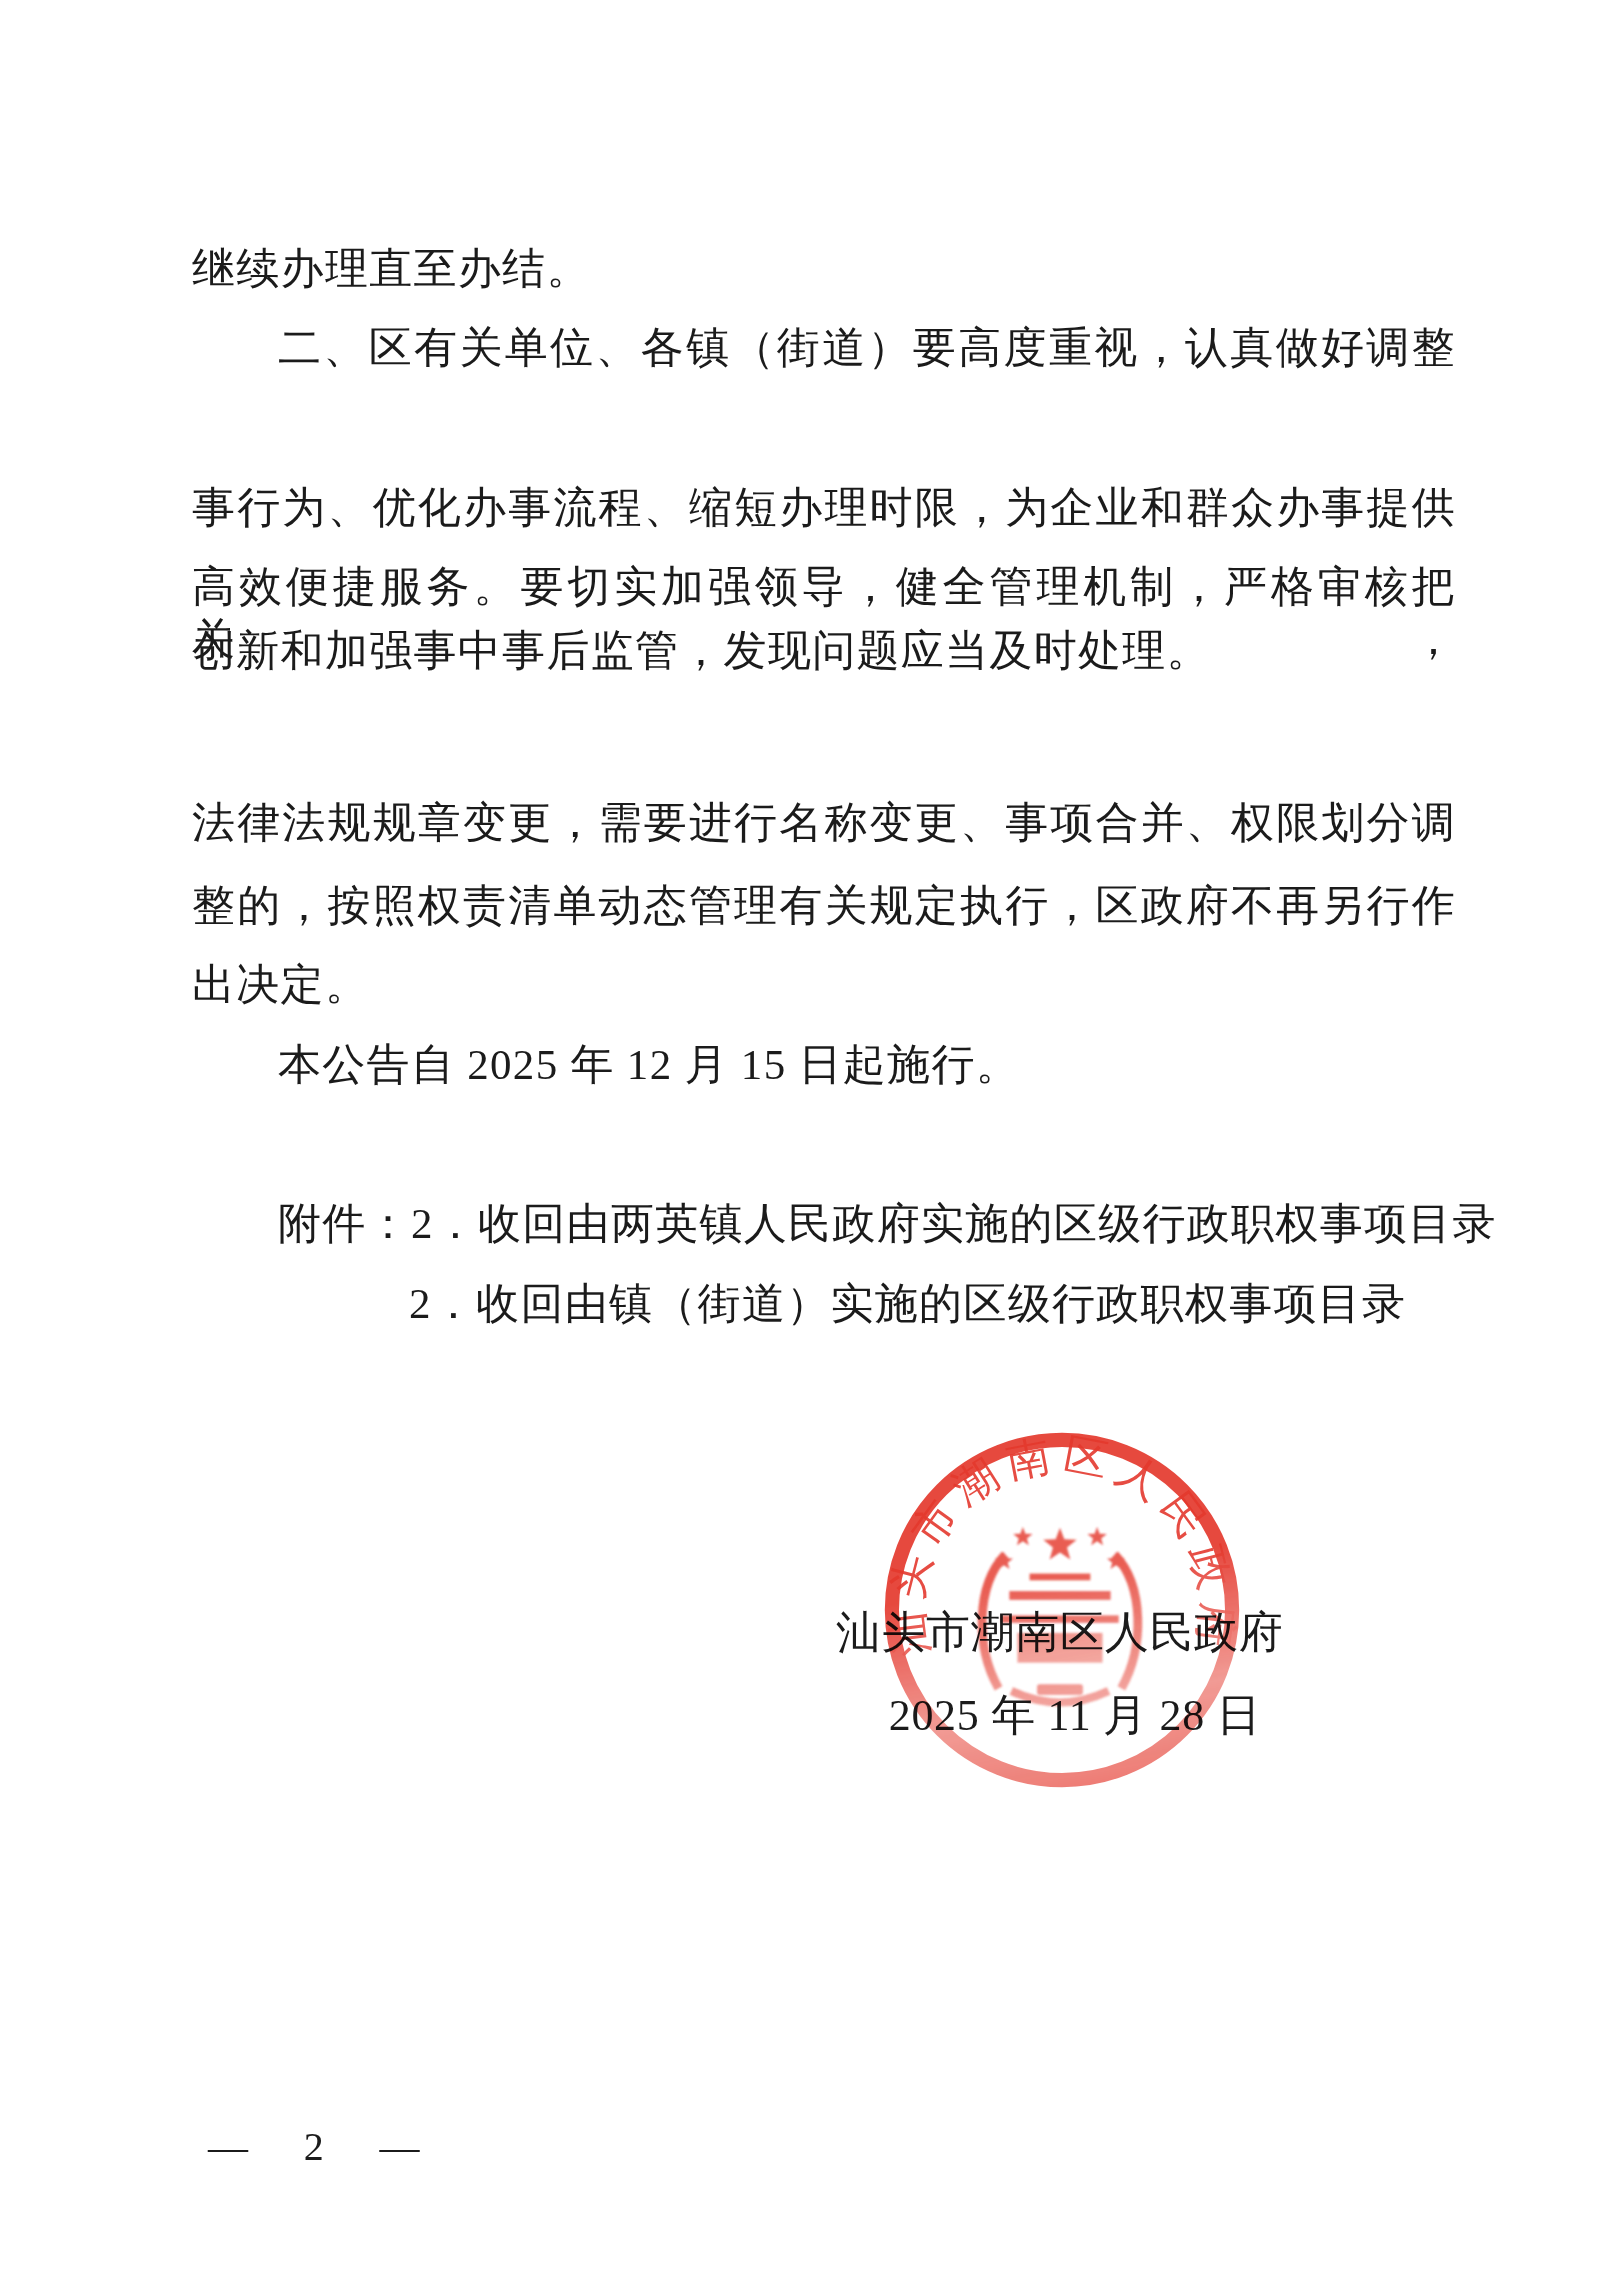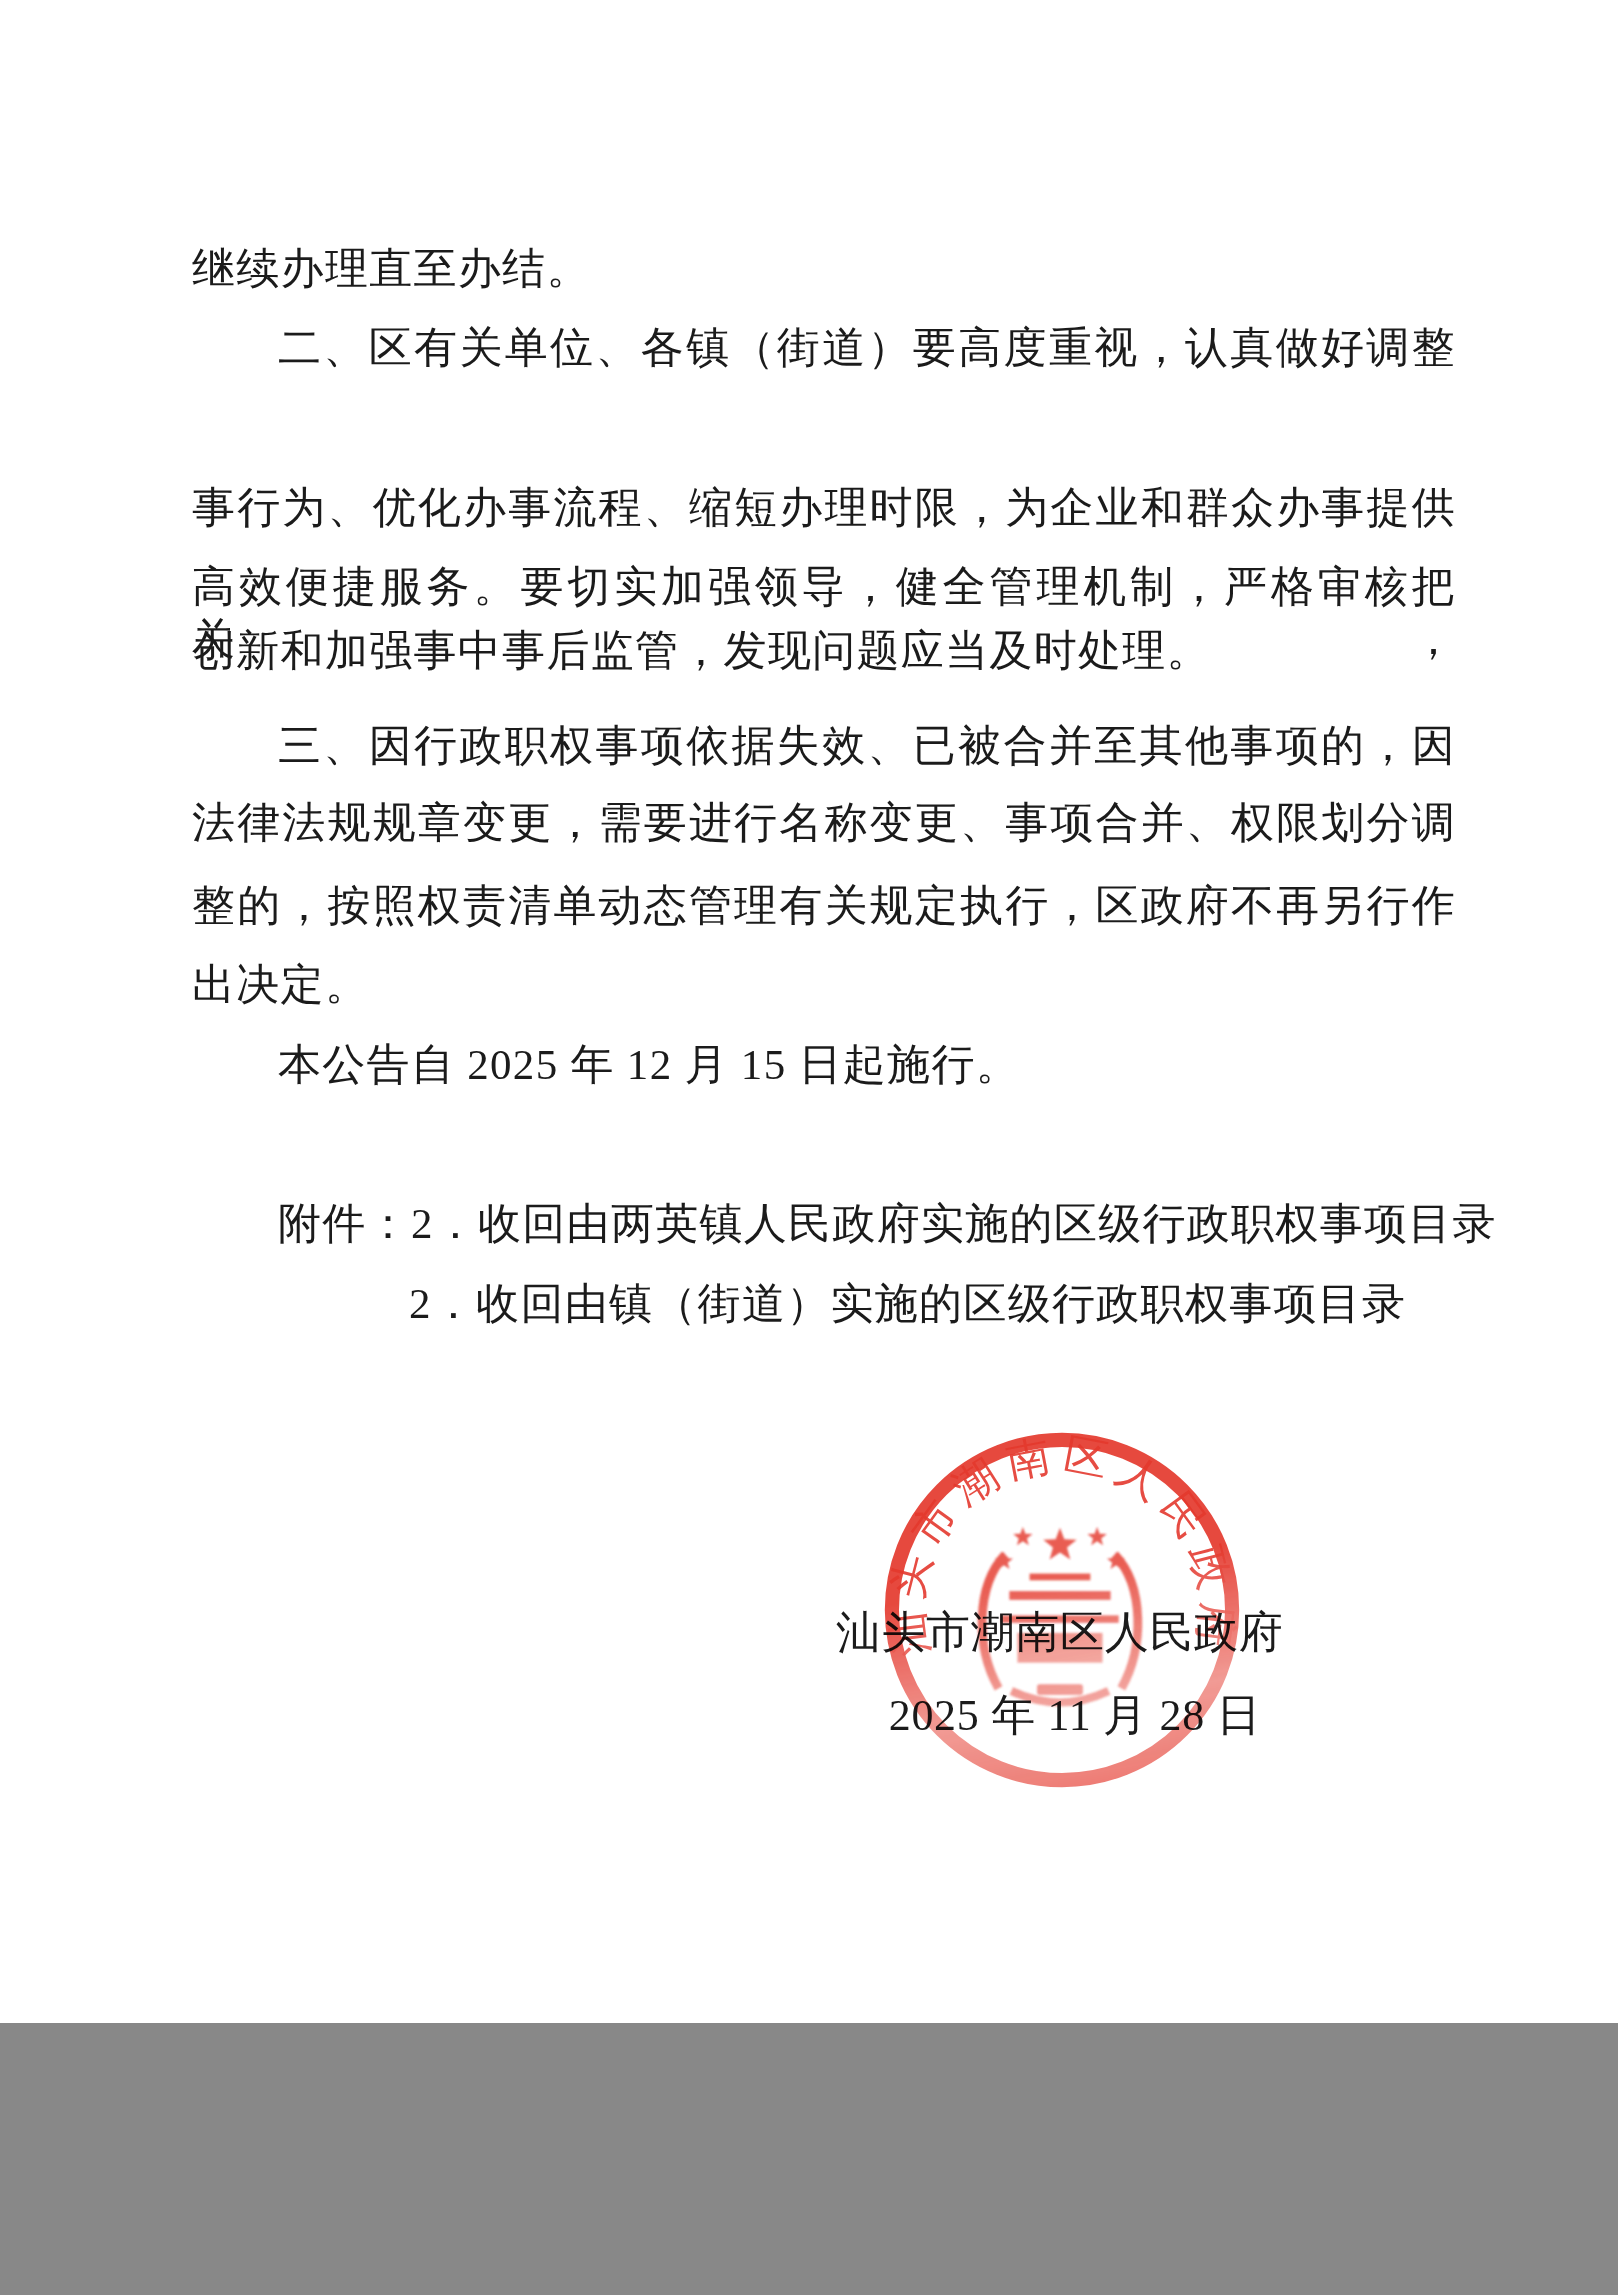--- a/index.html
+++ b/index.html
@@ -1,18 +1,18 @@
 <!DOCTYPE html>
 <html style="font-size:10.8px"><head>
 <meta charset="utf-8">
 <style>
   html,body{margin:0;padding:0;background:#888;}
   .page{
     position:relative;
-    width:1619px;height:2023px;
+    width:1619px;height:2295px;
     background:#ffffff;
     overflow:hidden;
     font-family:"Liberation Serif","DejaVu Serif",serif;
     color:#1b1b1b;
   }
   .line{
     position:absolute;
     left:192px;
     width:1264px;
     height:67px;
@@ -64,21 +64,20 @@
 </head>
 <body>
 
 <div class="page">
 
   <div class="line" style="top:242px">继续办理直至办结。</div>
   <div class="line indent justify" style="top:321px">二、区有关单位、各镇（街道）要高度重视，认真做好调整</div>
   <div class="line justify" style="top:560px">高效便捷服务。要切实加强领导，健全管理机制，严格审核把关，</div>
   <div class="line justify" style="top:481px">事行为、优化办事流程、缩短办理时限，为企业和群众办事提供</div>
   <div class="line" style="top:624px">创新和加强事中事后监管，发现问题应当及时处理。</div>
-  <div class="line indent justify" style="top:719px">三、因行政职权事项依据失效、已被合并至其他事项的，因</div>
   <div class="line justify" style="top:796px">法律法规规章变更，需要进行名称变更、事项合并、权限划分调</div>
   <div class="line justify" style="top:879px">整的，按照权责清单动态管理有关规定执行，区政府不再另行作</div>
   <div class="line" style="top:958px">出决定。</div>
   <div class="line indent" style="top:1038px">本公告自 2025 年 12 月 15 日起施行。</div>
 
   <div class="line indent" style="top:1197px">附件：2．收回由两英镇人民政府实施的区级行政职权事项目录</div>
   <div class="line attach-indent" style="top:1277px">2．收回由镇（街道）实施的区级行政职权事项目录</div>
 
   <div class="sig" style="left:1060px;top:1606px">汕头市潮南区人民政府</div>
   <div class="sig" style="left:1075px;top:1689px">2025 年 11 月 28 日</div>

